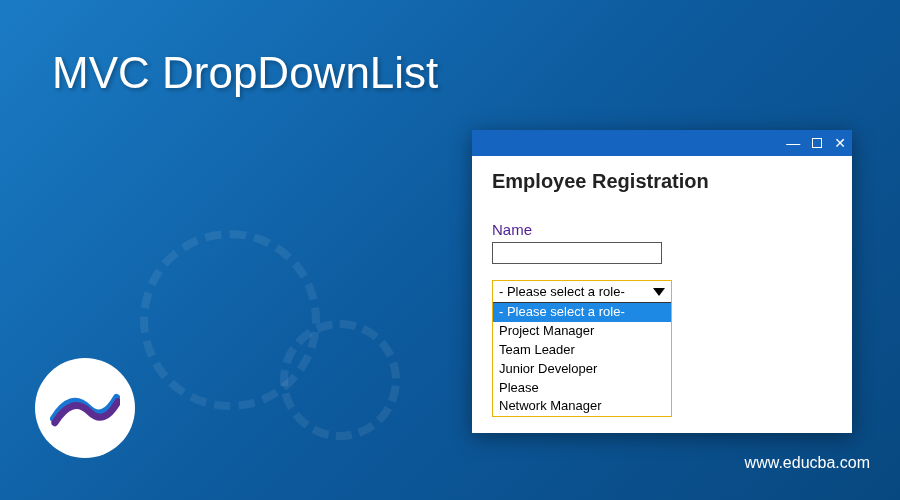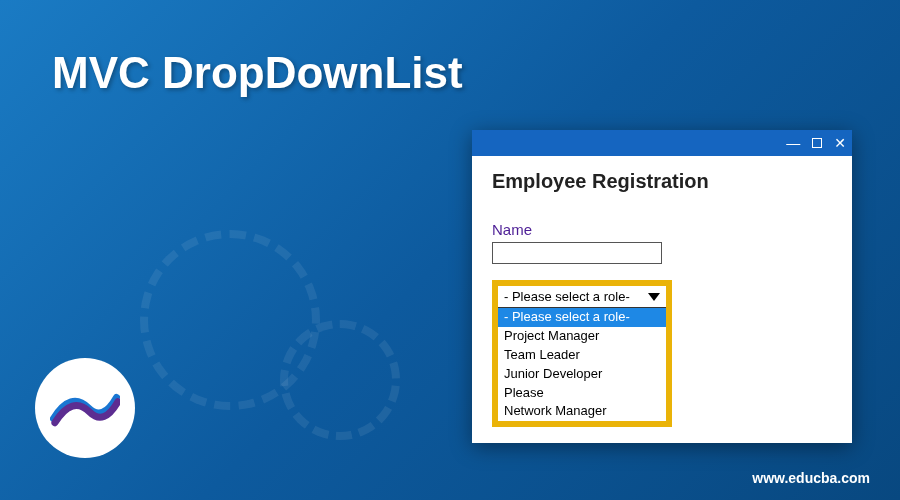--- a/index.html
+++ b/index.html
@@ -10,53 +10,53 @@
   position: relative;
 }
 .gear1, .gear2 {
   position: absolute; border-radius: 50%;
   border: 8px dashed rgba(255,255,255,0.08);
 }
 .gear1 { width: 180px; height: 180px; left: 140px; top: 230px; }
 .gear2 { width: 120px; height: 120px; left: 280px; top: 320px; }
 .title {
   position: absolute; left: 52px; top: 48px;
-  color: #fff; font-size: 44px; font-weight: bold;
+  color: #fff; font-size: 44px; font-weight: normal;
   text-shadow: 2px 2px 4px rgba(0,0,0,0.3);
 }
 .logo-circle {
   position: absolute; left: 35px; bottom: 42px;
   width: 100px; height: 100px; background: #fff; border-radius: 50%;
   display: flex; align-items: center; justify-content: center;
 }
 .logo-circle svg { width: 70px; height: 50px; }
 .website {
-  position: absolute; right: 30px; bottom: 14px;
-  color: #fff; font-size: 14px; font-weight: bold;
+  position: absolute; right: 30px; bottom: 28px;
+  color: #fff; font-size: 16px;
 }
 .window {
   position: absolute; right: 48px; top: 130px;
   width: 380px; background: #fff;
   box-shadow: 0 4px 20px rgba(0,0,0,0.4);
 }
 .titlebar {
   height: 26px; background: #1565c0;
   display: flex; justify-content: flex-end; align-items: center;
   padding-right: 6px; gap: 12px;
 }
 .titlebar span { color: #fff; font-size: 14px; line-height: 1; }
 .titlebar .square { width: 10px; height: 10px; border: 1.5px solid #fff; display: inline-block; }
 .win-body { padding: 14px 20px 16px; }
 .form-title { font-size: 20px; font-weight: bold; color: #222; margin-bottom: 28px; }
 .label { font-size: 15px; color: #4c1d95; margin-bottom: 4px; }
 .text-input {
   width: 170px; height: 22px; border: 1px solid #555;
   margin-bottom: 16px; padding: 2px 4px; font-size: 13px;
 }
-.dropdown { width: 180px; border: 6px solid #eab308; }
+.dropdown { width: 180px; border: 1px solid #eab308; }
 .dd-selected {
   height: 22px; display: flex; align-items: center; justify-content: space-between;
   padding: 0 6px; font-size: 13px; border-bottom: 1px solid #333;
 }
 .dd-selected .tri {
   width: 0; height: 0; border-left: 6px solid transparent;
   border-right: 6px solid transparent; border-top: 8px solid #000;
 }
 .dd-list { }
 .dd-item { font-size: 13px; padding: 1px 6px; line-height: 1.3; }

